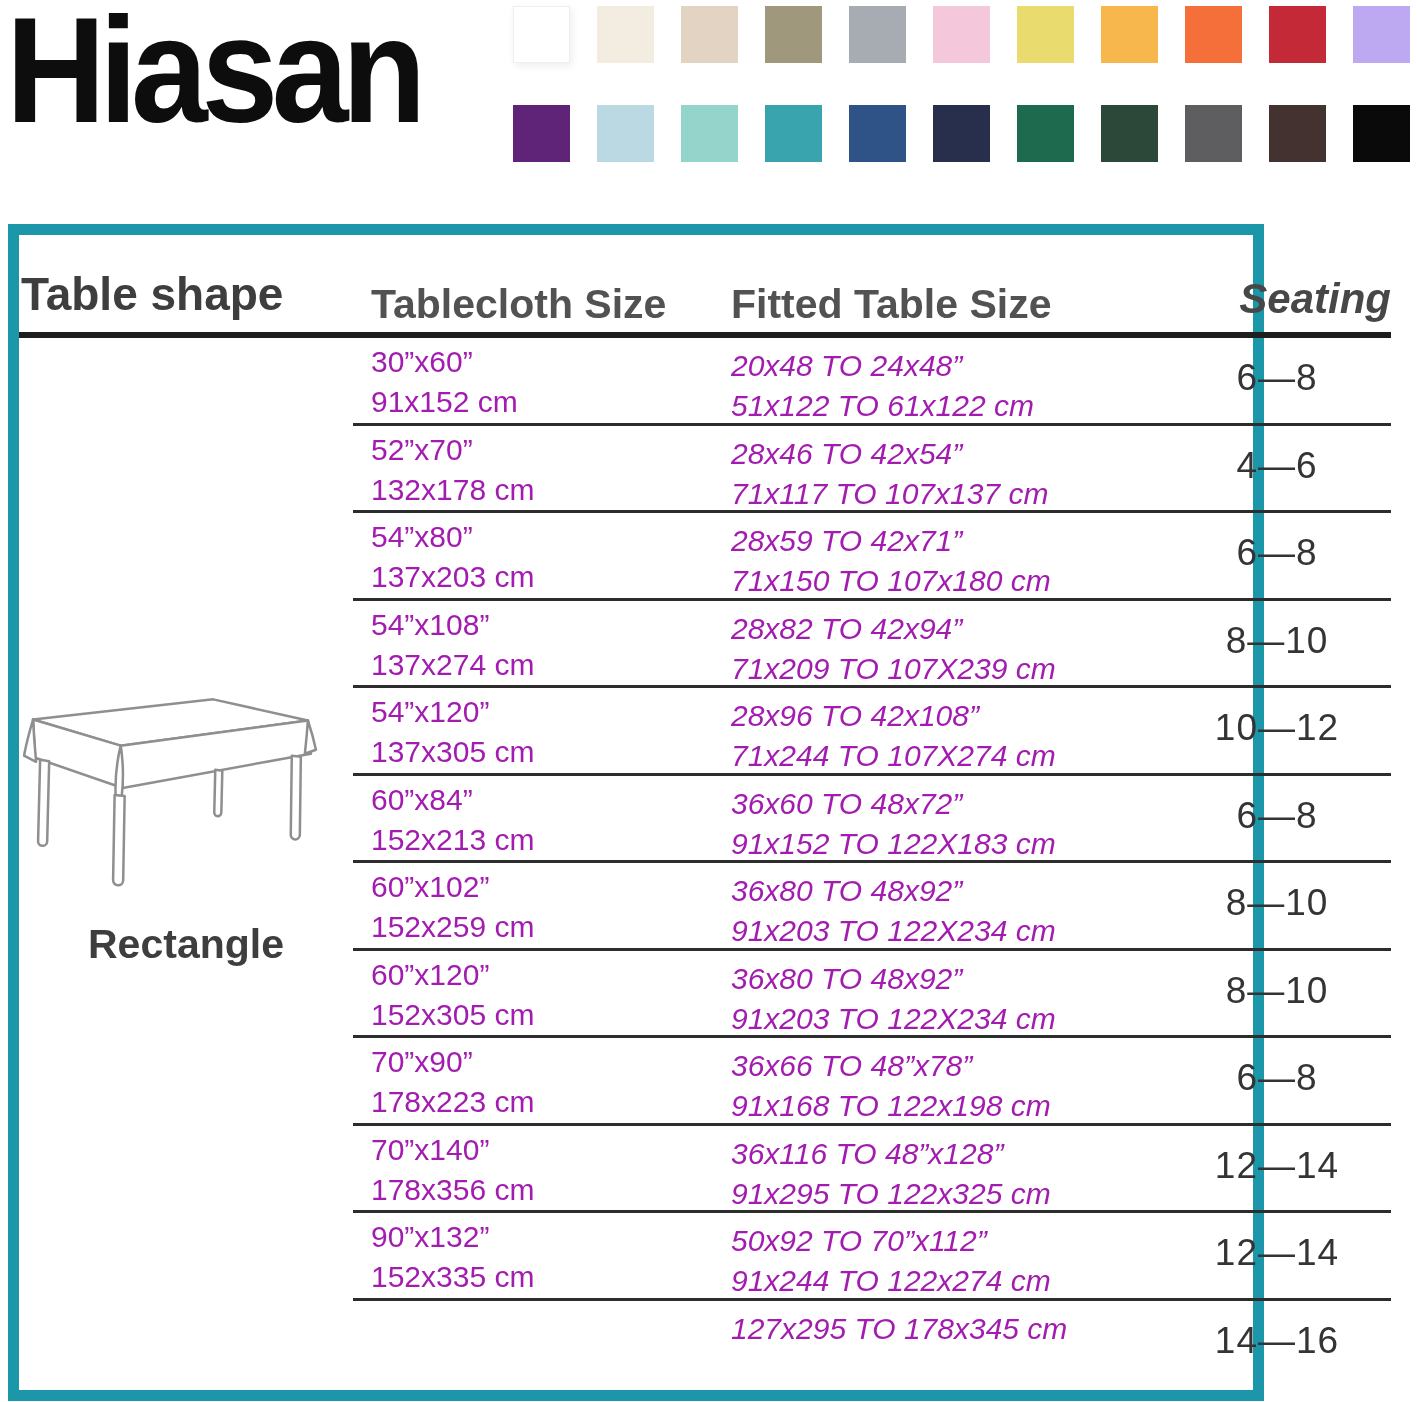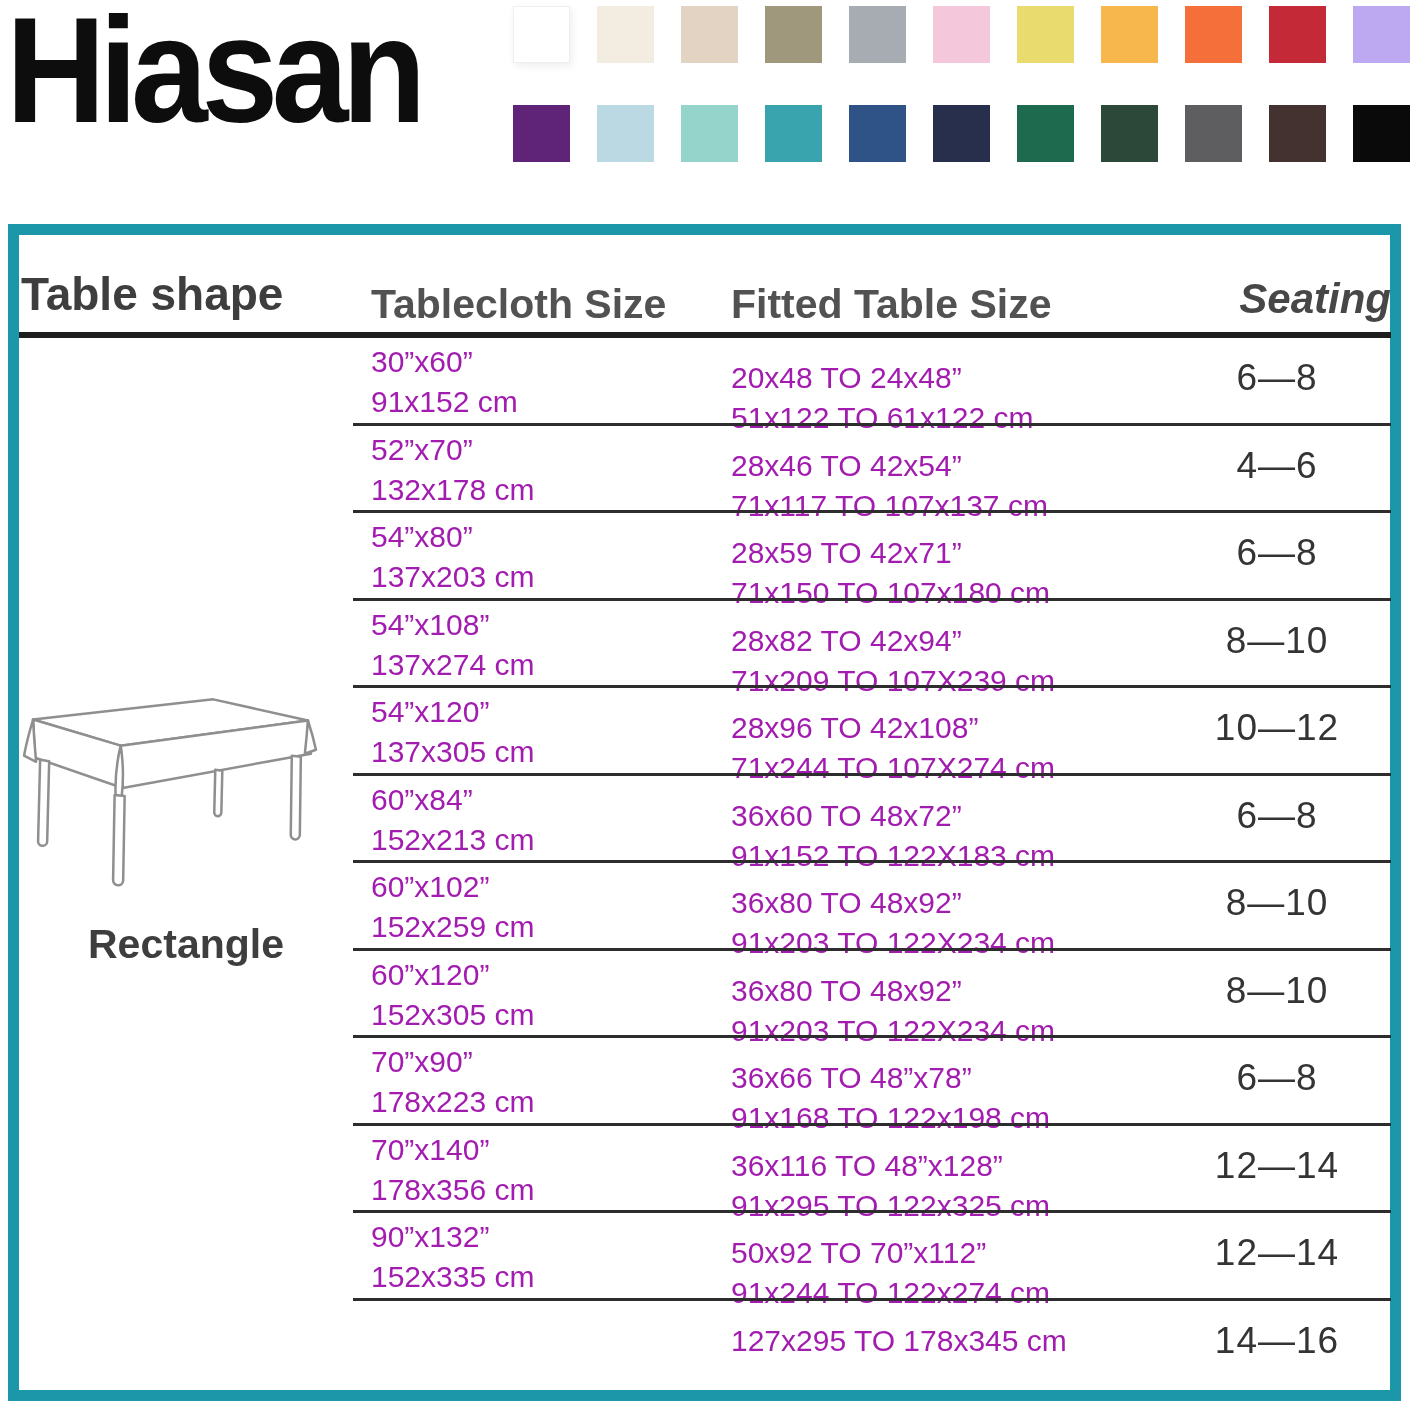--- a/index.html
+++ b/index.html
@@ -14,38 +14,38 @@
     letter-spacing:-7px; line-height:1.15;
     transform:scaleX(.92); transform-origin:left top; white-space:nowrap;
   }
   .swatch-row { position:absolute; left:513px; display:flex; gap:27px; }
   .swatch-row.r1 { top:6px; }
   .swatch-row.r2 { top:105px; }
   .swatch { width:57px; height:57px; flex:0 0 auto; }
   .swatch.white { border:1px solid #efefef; box-shadow:2px 3px 8px rgba(0,0,0,.07); }
 
   .frame {
-    position:absolute; left:8px; top:224px; width:1393px; height:1177px;
+    position:absolute; left:8px; top:224px; width:1256px; height:1177px;
     border:11px solid #1b97a9; background:#fff;
   }
   .hdr { position:absolute; font-weight:bold; white-space:nowrap; }
   .hdr-shape { left:2px;   top:32px; font-size:46px; color:#3e3e3e; }
   .hdr-tc    { left:352px; top:46px; font-size:41px; color:#525252; }
   .hdr-fit   { left:712px; top:46px; font-size:41px; color:#525252;text-align:center; }
   .hdr-seat  { left:1144px; top:40px; width:228px; text-align:right; font-size:42px; color:#474747;font-style:italic; }
   .thick-rule { position:absolute; left:0; top:97px; width:1372px; height:6px; background:#1e1e1e; }
 
   .rows { position:absolute; left:0; top:103px; width:1378px; }
   .row { position:relative; height:87.5px; }
   .sep { position:absolute; left:334px; bottom:0; width:1038px; height:3px; background:#2d2d2d; }
   .row:last-child .sep { display:none; }
   .cell { position:absolute; font-size:30px; line-height:40px; color:#a21caf; white-space:nowrap; }
   .cell span { display:block; }
   .cell.tc  { left:352px; top:4px; }
-  .cell.fit { left:712px; top:20px; }
+  .cell.fit { left:712px; top:8px;font-style:italic; }
   .cell.seat { left:1144px; top:20px; width:228px; text-align:center; font-size:37px; color:#343434; letter-spacing:1px; }
 
   .illus { position:absolute; left:4px; top:460px; width:302px; height:202px; }
   .illus svg { width:100%; height:100%; }
   .shape-label {
     position:absolute; left:42px; top:686px; width:250px; text-align:center;
     font-size:41px; font-weight:bold; color:#3e3e3e;
   }
 </style>
 </head>

